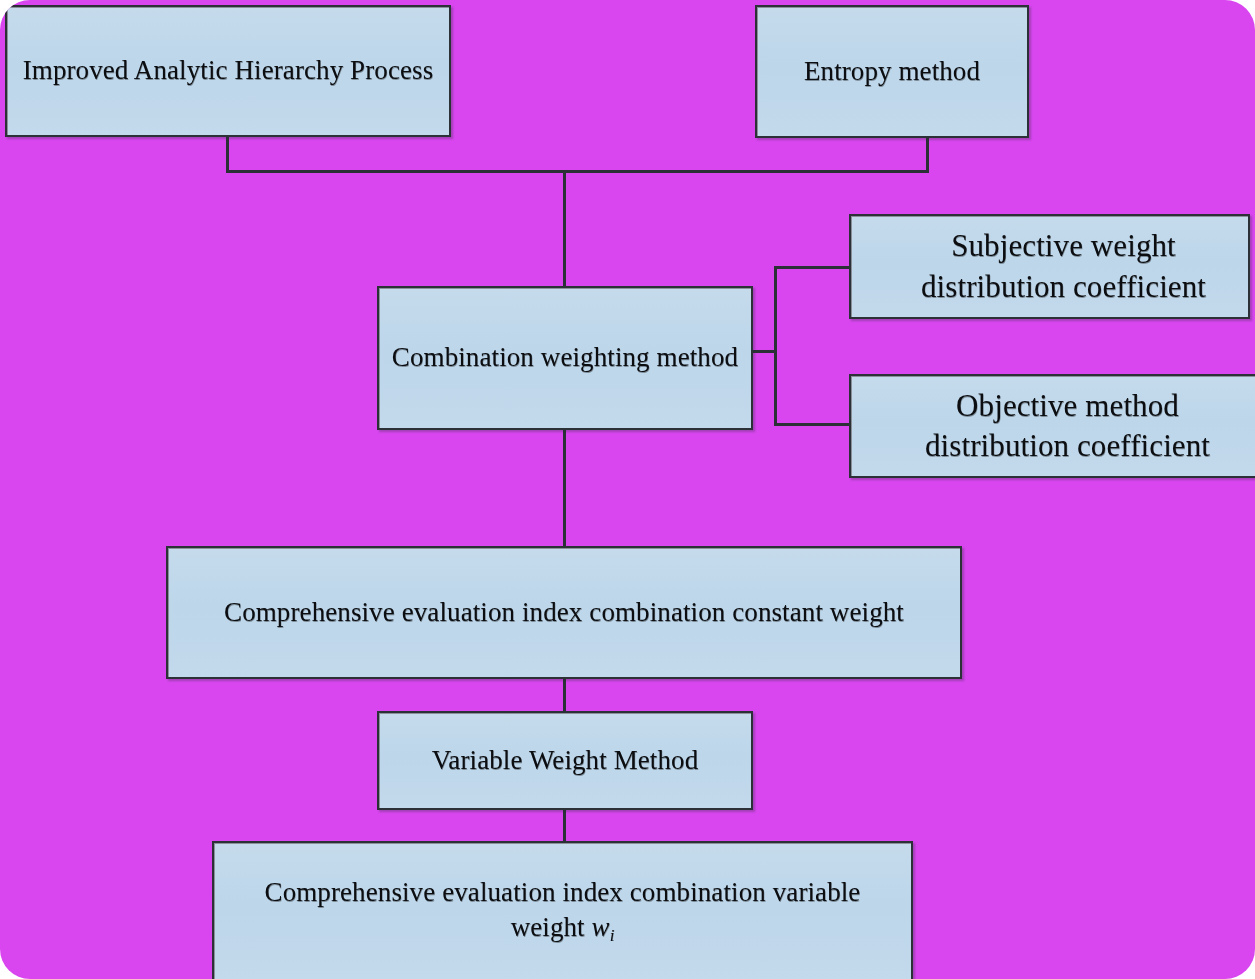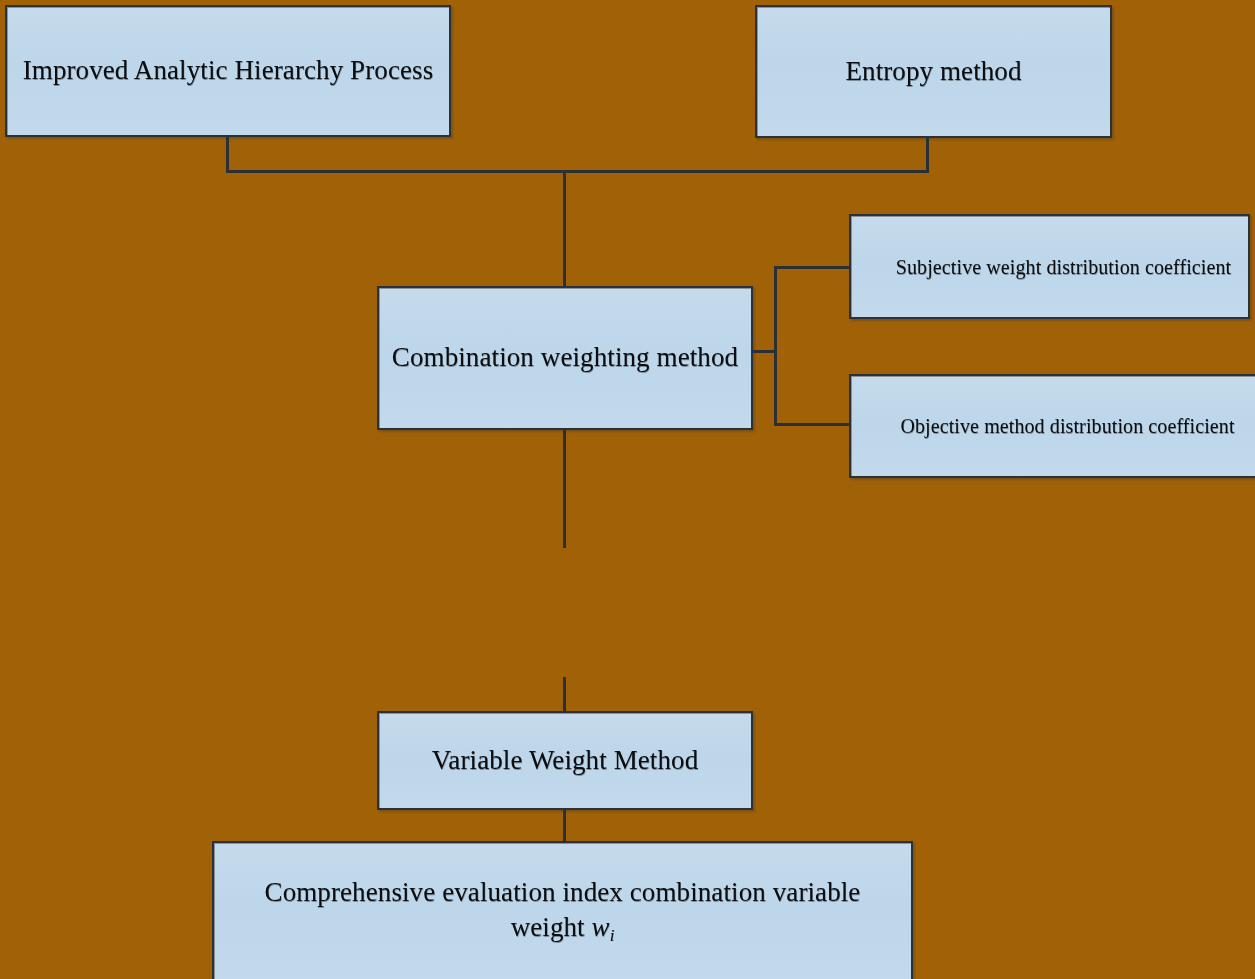--- a/index.html
+++ b/index.html
@@ -8,22 +8,23 @@
     padding: 0;
     background: #ffffff;
   }
   body {
     font-family: "Liberation Serif", "DejaVu Serif", serif;
   }
   #canvas {
     position: relative;
     width: 1255px;
     height: 979px;
-    background: #a16207;
+    background: #d946ef;
     overflow: hidden;
+    border-radius: 30px;
   }
   
   .node {
     position: absolute;
     box-sizing: border-box;
     background: linear-gradient(180deg, #c5dbec 0%, #bdd6ea 45%, #c3d9ec 100%);
     border: 2px solid #2c3138;
     box-shadow: 1px 1px 0 #8a9099 inset, 2px 2px 2px rgba(40,45,52,.30);
     display: flex;
     align-items: center;
@@ -35,21 +36,21 @@
   }
   .node .label {
     display: block;
     width: 100%;
     padding: 0 12px;
     box-sizing: border-box;
     font-size: 27px;
     letter-spacing: .1px;
     text-shadow: 0.5px 0.5px 0 rgba(0,0,0,.35);
   }
-  .node.small .label   { font-size: 20px; padding-left: 40px; }
+  .node.small .label   { font-size: 31px; padding-left: 40px; }
   .node.wide  .label   { font-size: 27px; }
 
   
   .edge {
     position: absolute;
     background: #2b3037;
     z-index: 1;
   }
   .edge.h { height: 3px; }
   .edge.v { width: 3px; }
@@ -86,36 +87,39 @@
   <div class="edge v" style="left:563px; top:416px; height:132px;"></div>
 
   <div class="edge v" style="left:563px; top:677px; height:36px;"></div>
 
   <div class="edge v" style="left:563px; top:808px; height:35px;"></div>
 
   <div class="node" style="left:5px; top:5px; width:446px; height:132px;">
     <span class="label">Improved Analytic Hierarchy Process</span>
   </div>
 
-  <div class="node" style="left:755px; top:5px; width:357px; height:133px;">
+  <div class="node" style="left:755px; top:5px; width:274px; height:133px;">
     <span class="label">Entropy method</span>
   </div>
 
   <div class="node" style="left:377px; top:286px; width:376px; height:144px;">
     <span class="label">Combination weighting method</span>
   </div>
 
   <div class="node small" style="left:849px; top:214px; width:401px; height:105px;">
     <span class="label">Subjective weight distribution coefficient</span>
   </div>
 
   <div class="node small" style="left:849px; top:374px; width:409px; height:104px;">
     <span class="label">Objective method distribution coefficient</span>
   </div>
 
+  <div class="node wide" style="left:166px; top:546px; width:796px; height:133px;">
+    <span class="label">Comprehensive evaluation index combination constant weight</span>
+  </div>
 
   <div class="node" style="left:377px; top:711px; width:376px; height:99px;font-family:Liberation Serif, serif;">
     <span class="label">Variable Weight Method</span>
   </div>
 
   <div class="node wide" style="left:212px; top:841px; width:701px; height:140px;">
     <span class="label">
       <span>Comprehensive evaluation index combination variable weight </span><span class="var-w">w</span><span class="sub-i">i</span>
     </span>
   </div>

